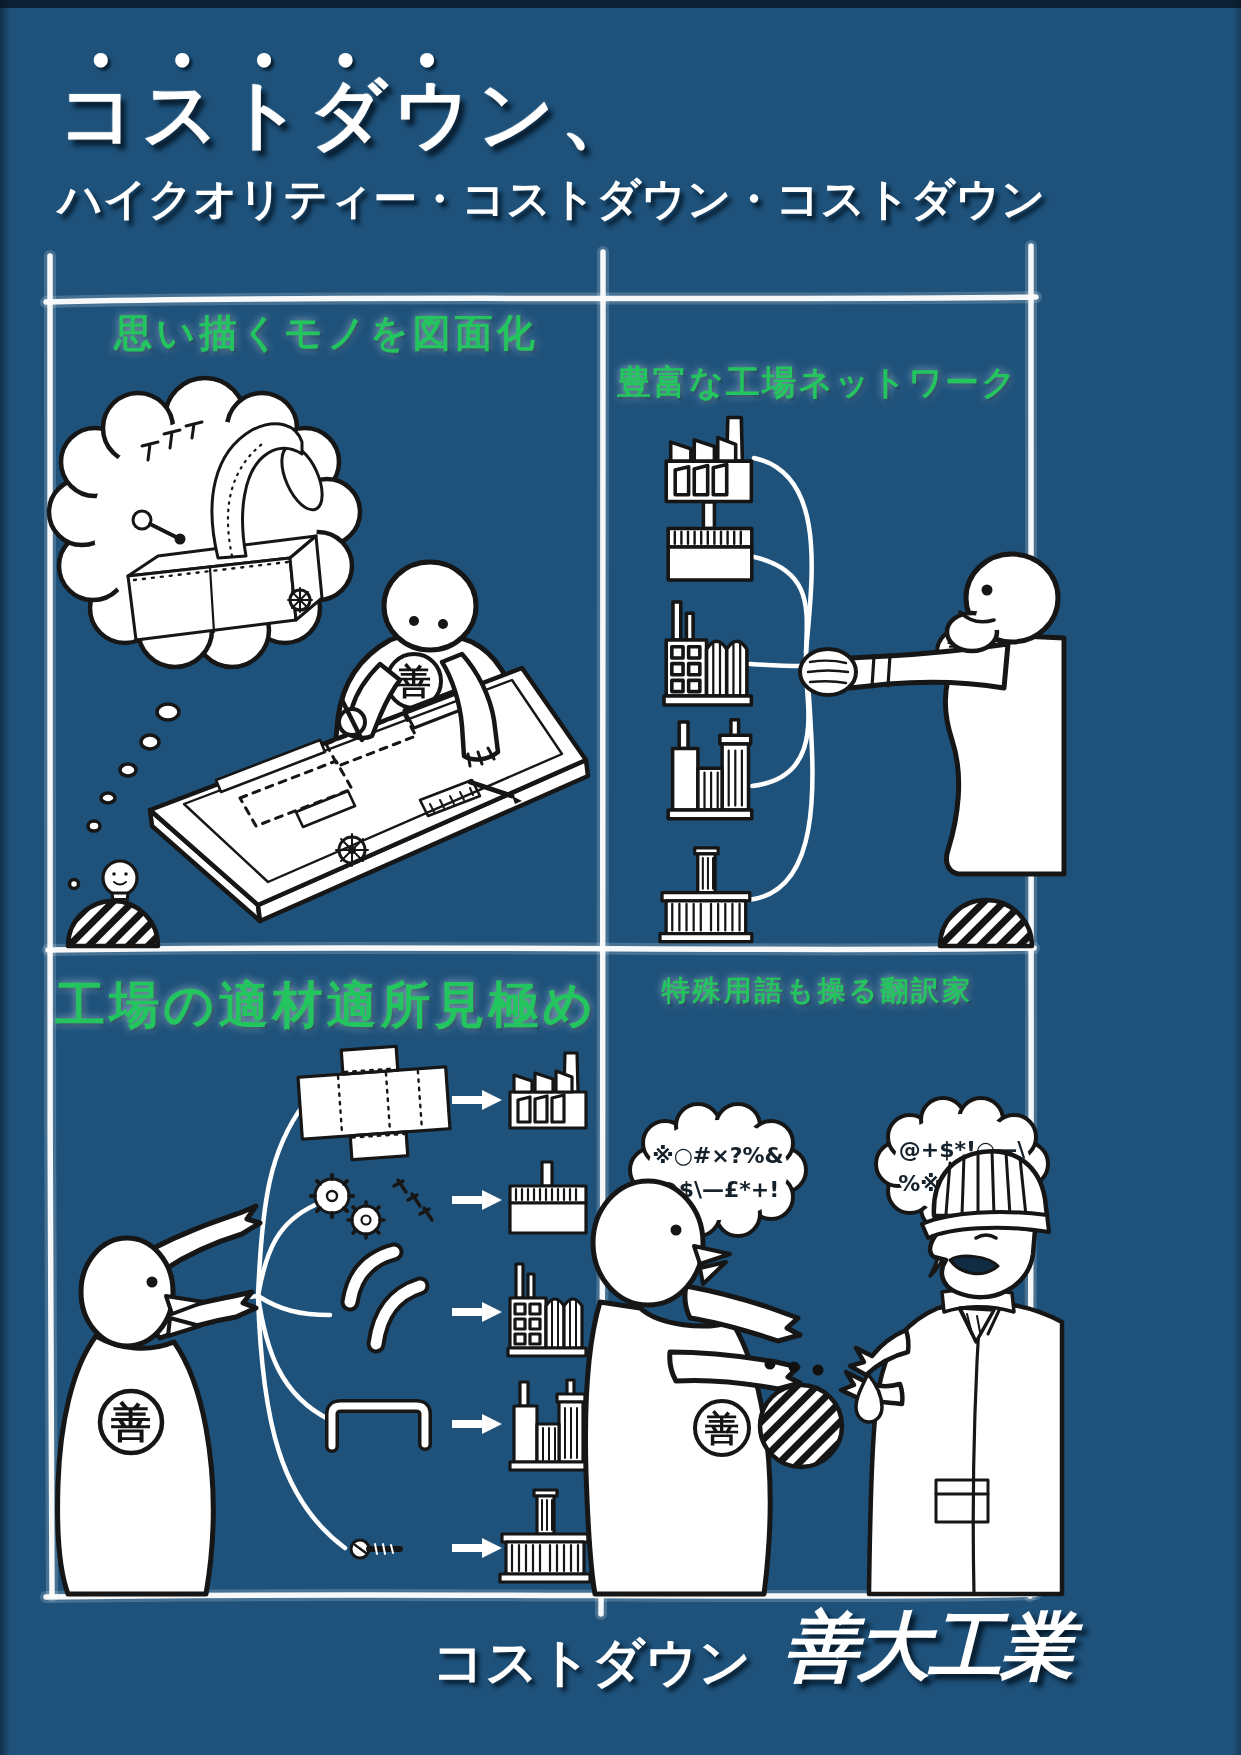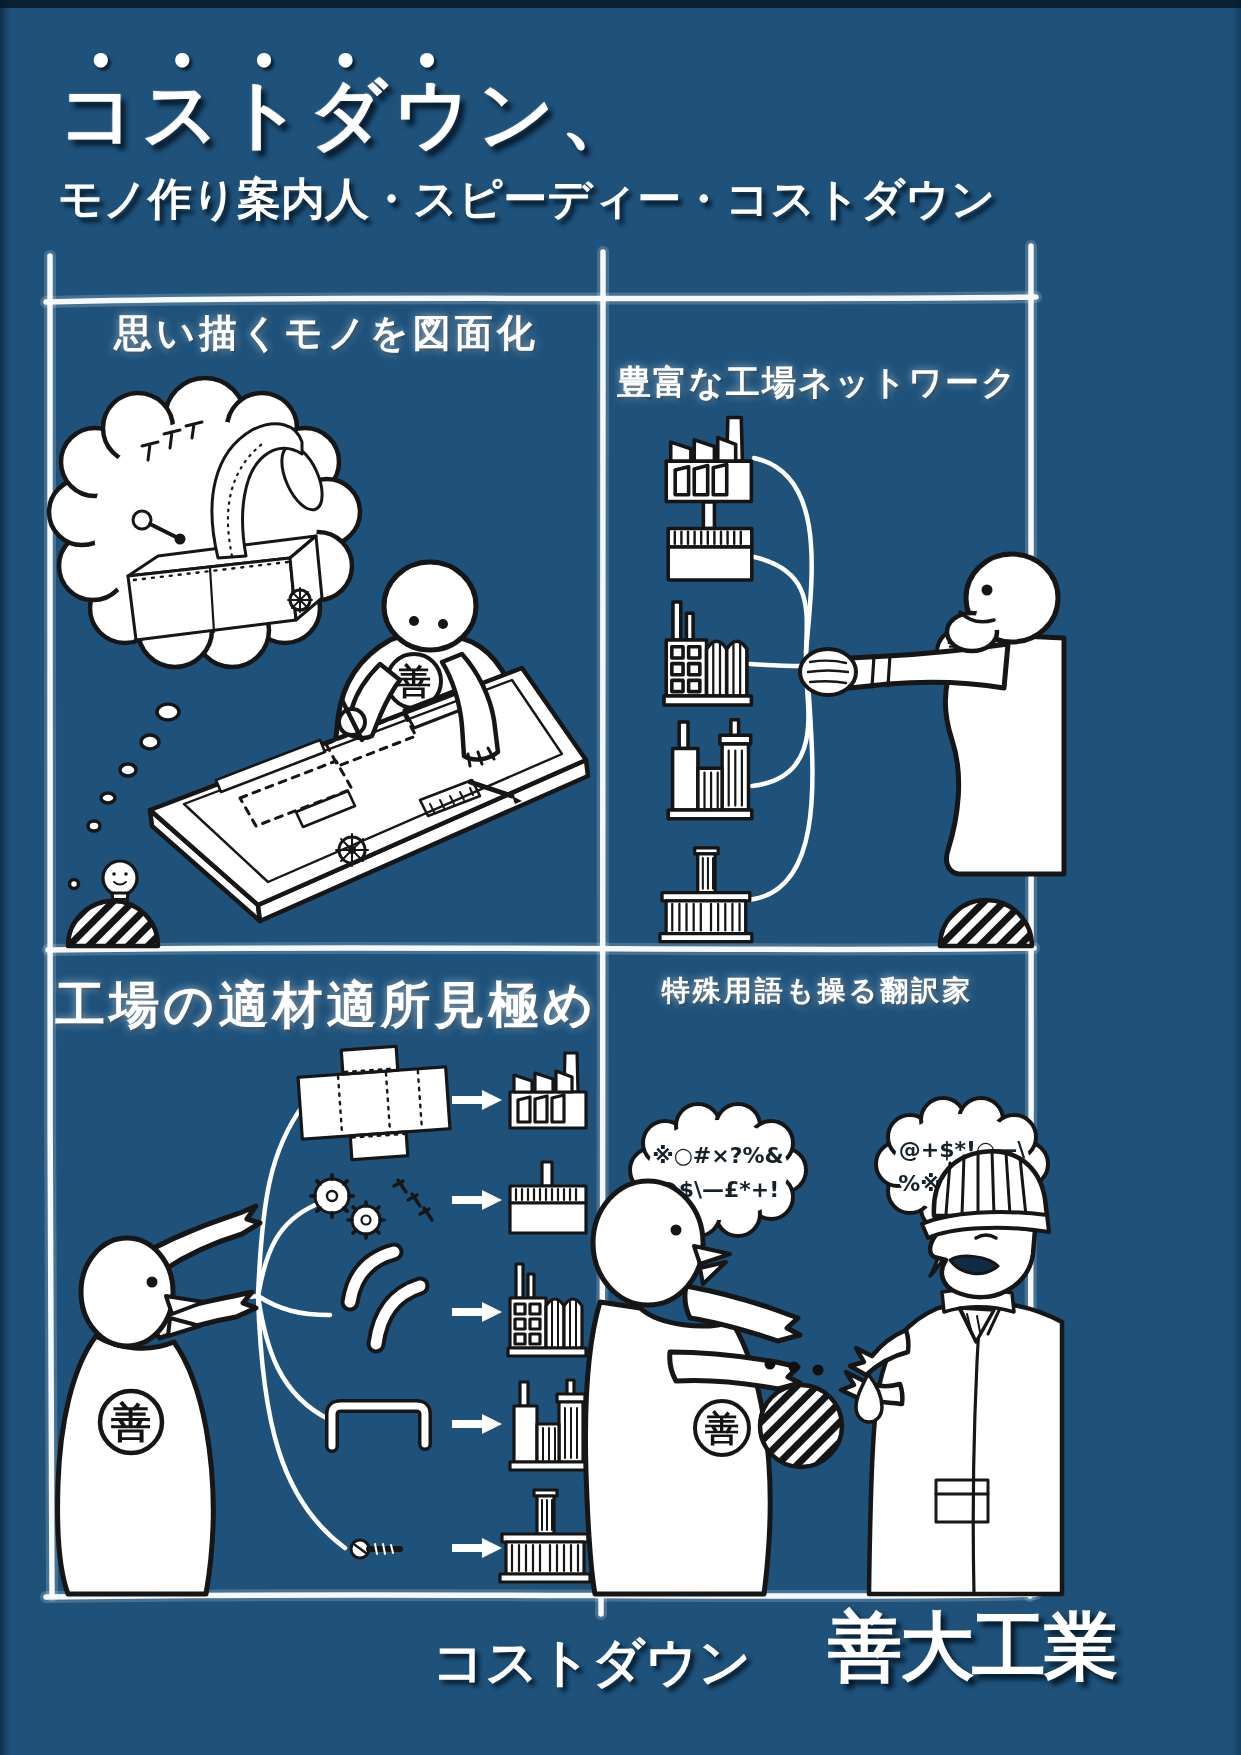--- a/index.html
+++ b/index.html
@@ -6,30 +6,30 @@
   .poster{position:relative;width:1241px;height:1755px;background:#1E527B;overflow:hidden;
           font-family:"DejaVu Sans","Liberation Sans",sans-serif;}
   .art{position:absolute;left:0;top:0;width:1241px;height:1755px;}
   .ov{position:absolute;color:#ffffff;white-space:nowrap;}
   .title-dots{top:38px;left:88px;font-size:40px;letter-spacing:56px;font-weight:700;
               text-shadow:3px 3px 3px rgba(4,22,38,.85);}
   .title{top:72px;left:58px;font-size:76px;font-weight:800;letter-spacing:6px;line-height:1.1;
          text-shadow:5px 6px 5px rgba(4,22,38,.9), 0 0 2px rgba(255,255,255,.4);}
   .subtitle{top:170px;left:58px;font-size:44px;font-weight:700;letter-spacing:0px;
             text-shadow:4px 5px 4px rgba(4,22,38,.9);}
-  .qh{position:absolute;color:#ffffff;font-weight:700;text-align:center;
+  .qh{position:absolute;color:#22c55e;font-weight:700;text-align:center;
       text-shadow:0 0 9px rgba(255,255,255,.55), 2px 2px 3px rgba(4,22,38,.5);}
   .qh1{top:308px;left:50px;width:553px;font-size:38px;letter-spacing:4px;}
   .qh2{top:312px;left:603px;width:429px;font-size:34px;letter-spacing:2px;margin-top:48px;}
   .qh3{top:972px;left:50px;width:553px;font-size:50px;letter-spacing:4px;}
   .qh4{top:972px;left:603px;width:429px;font-size:28px;letter-spacing:3px;}
   .footer-tagline{top:1628px;left:432px;font-size:52px;font-weight:700;
                   text-shadow:4px 4px 4px rgba(4,22,38,.9);}
-  .company{top:1598px;left:828px;font-size:74px;font-weight:800;letter-spacing:-2px;
-           text-shadow:5px 5px 5px rgba(4,22,38,.95);}
+  .company{top:1598px;left:784px;font-size:74px;font-weight:800;letter-spacing:-2px;
+           text-shadow:5px 5px 5px rgba(4,22,38,.95);font-style:italic;}
   .edge-top{position:absolute;top:0;left:0;width:100%;height:8px;background:rgba(6,20,34,.8);}
   .edge-left{position:absolute;top:0;left:0;width:10px;height:100%;
              background:linear-gradient(90deg,rgba(6,20,34,.55),rgba(6,20,34,0));}
   .edge-right{position:absolute;top:0;right:0;width:8px;height:100%;
               background:linear-gradient(270deg,rgba(6,20,34,.35),rgba(6,20,34,0));}
   svg text{font-family:"DejaVu Sans","Liberation Sans",sans-serif;}
   .bubble-text{font-size:22px;font-weight:600;fill:#15222c;text-anchor:middle;}
   .badge-text{font-weight:700;fill:#141414;text-anchor:middle;}
 </style>
 </head>
@@ -420,21 +420,21 @@
     </g>
 
     <circle cx="801" cy="1426" r="41" fill="url(#hatch)" stroke-width="4.5"></circle>
 
     <path d="M868,1374 C861,1388 856,1398 856,1407 C856,1416 862,1422 869,1422 C876,1422 882,1416 882,1407 C882,1396 876,1384 868,1374 Z" stroke-width="3.5"></path>
   </g>
 </svg>
 
   <div class="ov title-dots">•••••</div>
   <div class="ov title">コストダウン、</div>
-  <div class="ov subtitle">モノ作り案内人・スピーディー・コストダウン</div>
+  <div class="ov subtitle">ハイクオリティー・コストダウン・コストダウン</div>
 
   <div class="qh qh1">思い描くモノを図面化</div>
   <div class="qh qh2">豊富な工場ネットワーク</div>
   <div class="qh qh3">工場の適材適所見極め</div>
   <div class="qh qh4">特殊用語も操る翻訳家</div>
 
   <div class="ov footer-tagline">コストダウン</div>
   <div class="ov company">善大工業</div>
 
   <div class="edge-top"></div>

